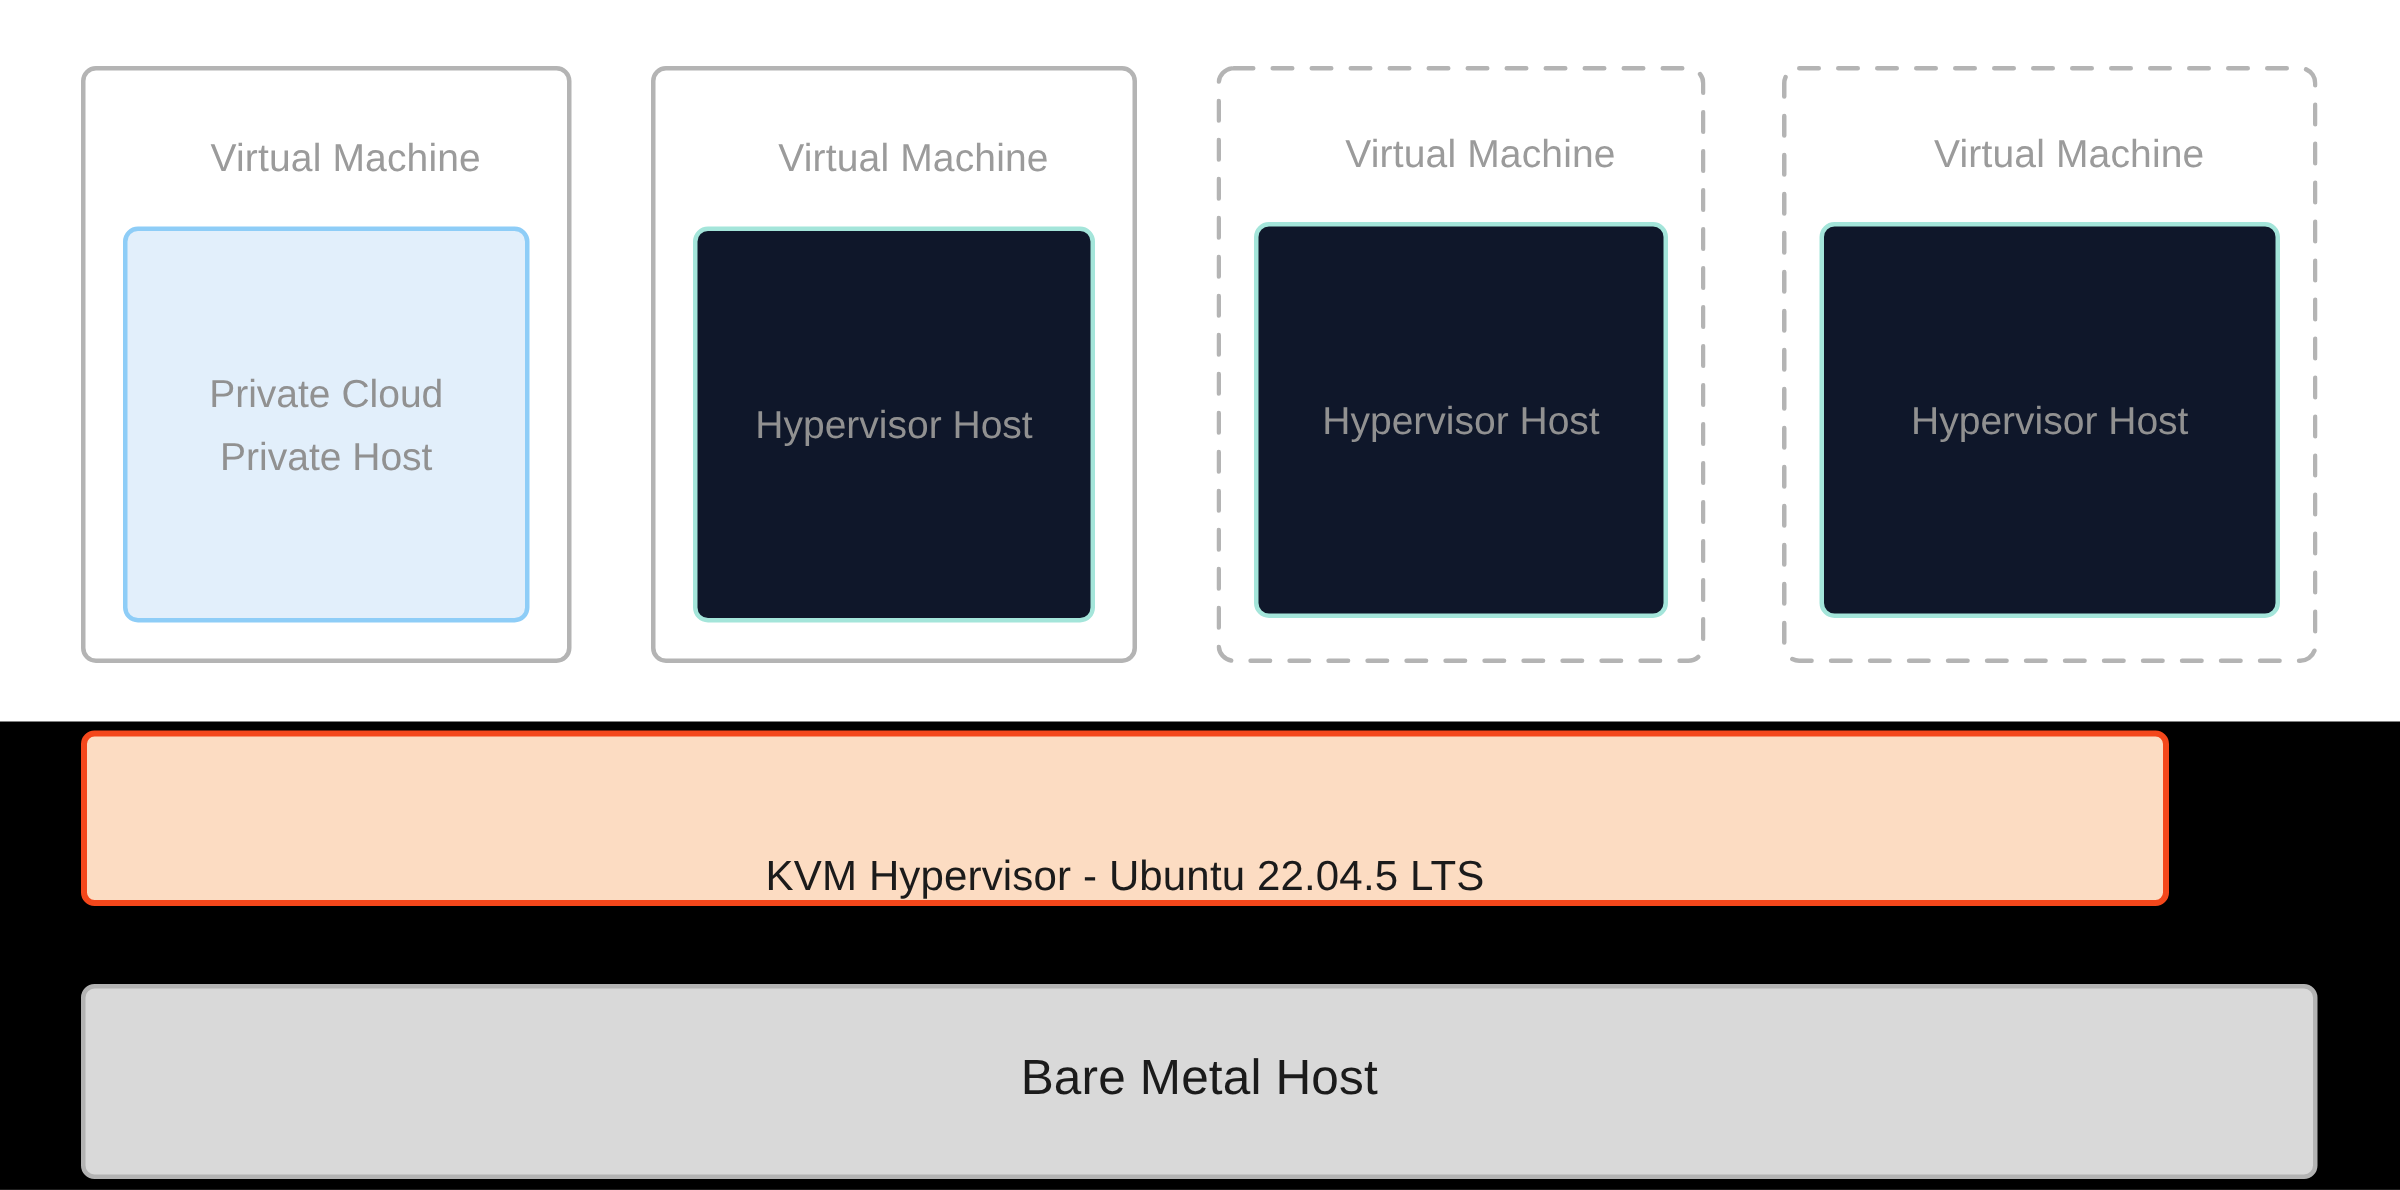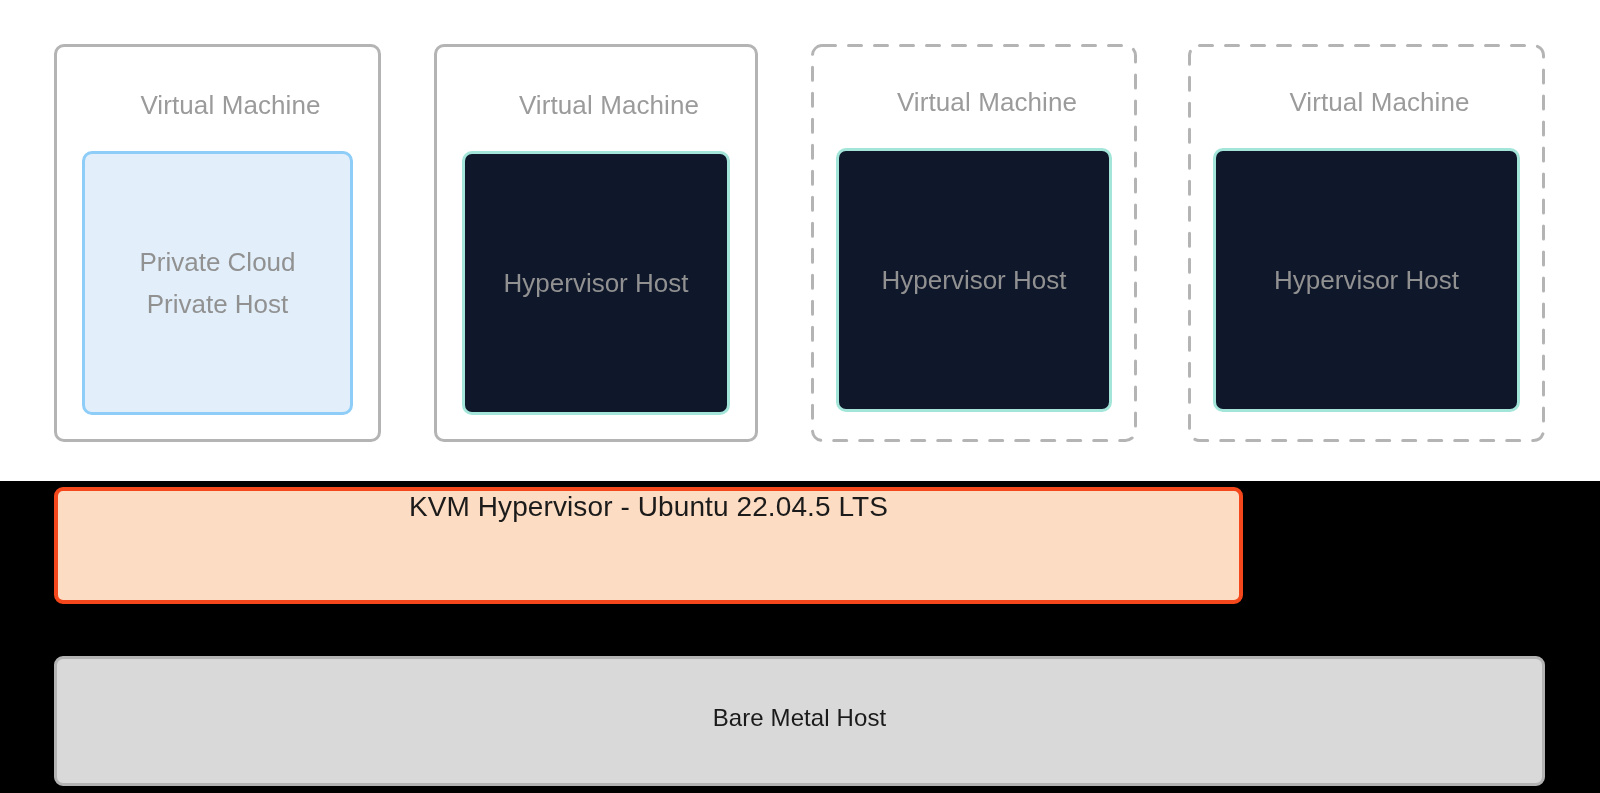--- a/index.html
+++ b/index.html
@@ -107,28 +107,28 @@
     background: #0f172a;
     border: 3px solid #a4e5da;
   }
   .host-label { padding: 0 6px; }
 
   
   #hypervisor-bar {
     position: absolute;
     left: 54px;
     top: 487px;
-    width: 1189px;
+    width: 1392px;
     height: 117px;
     box-sizing: border-box;
     background: #fcdcc2;
     border: 4px solid #f4471b;
     border-radius: 9px;
     display: flex;
-    align-items: flex-start;
+    align-items: flex-end;
     justify-content: center;
   }
   #hypervisor-bar .bar-label {
     font-size: 28px;
     color: #1b1b1b;
     letter-spacing: 0.1px;
     white-space: nowrap;
   }
 
   
@@ -140,21 +140,21 @@
     height: 130px;
     box-sizing: border-box;
     background: #d9d9d9;
     border: 3px solid #b3b3b3;
     border-radius: 9px;
     display: flex;
     align-items: center;
     justify-content: center;
   }
   #baremetal-bar .bar-label {
-    font-size: 24px;
+    font-size: 33px;
     color: #1b1b1b;
     letter-spacing: 0.1px;
     white-space: nowrap;
     margin-bottom: 6px;
   }
 </style>
 </head>
 <body>
 
 <div id="stage">

